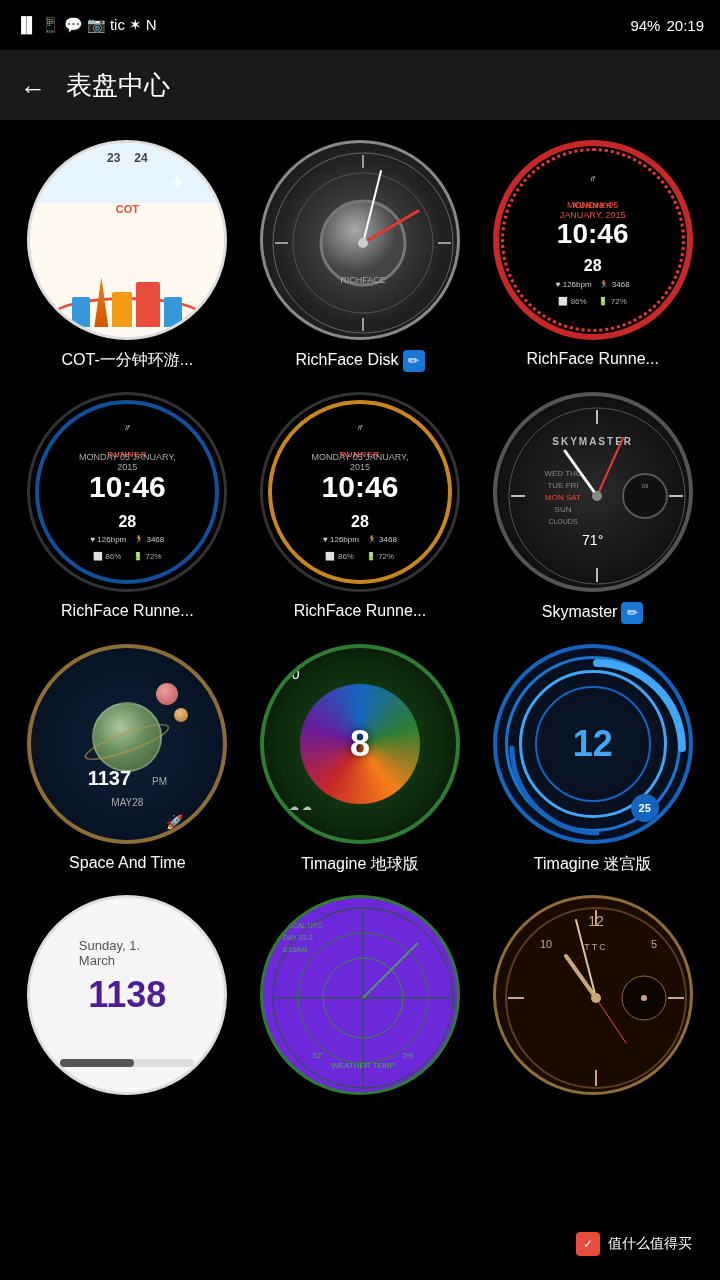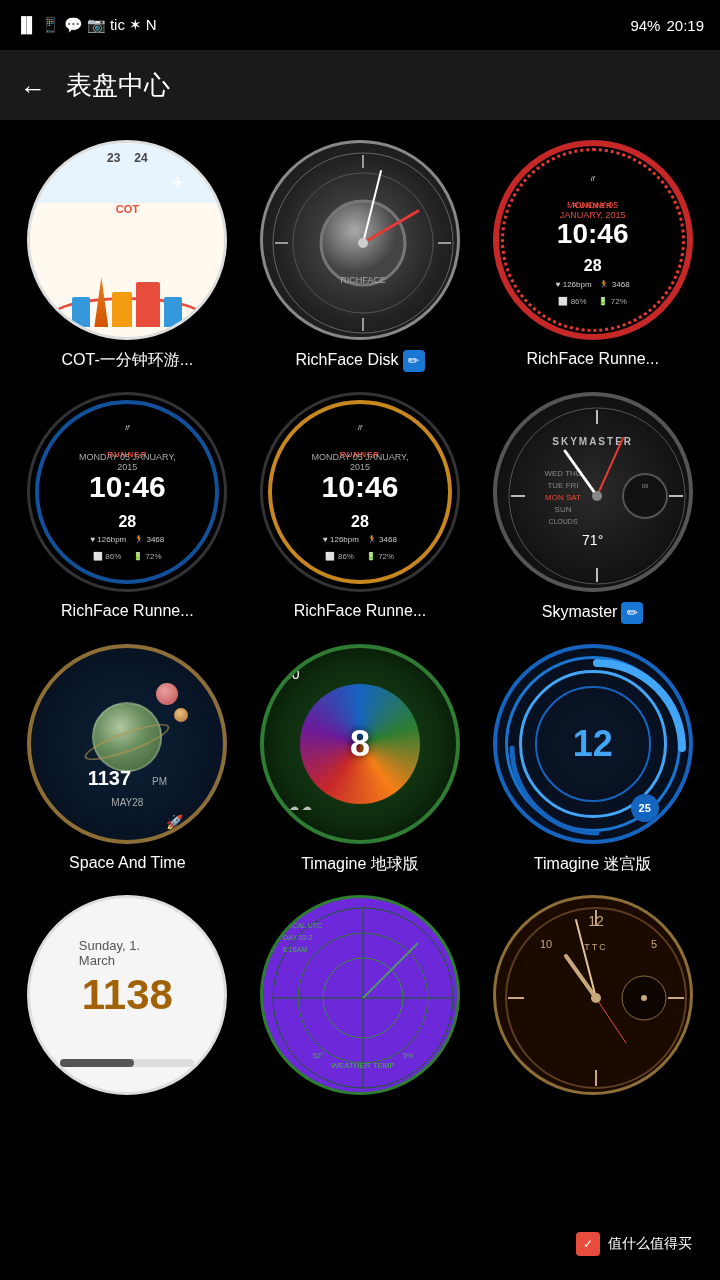--- a/index.html
+++ b/index.html
@@ -621,23 +621,23 @@
     }
     .face-partial-clock .date-txt {
       position: absolute;
       top: 40px;
       left: 50%;
       transform: translateX(-50%);
       font-size: 13px;
       color: #555;
     }
     .face-partial-clock .time-big {
-      font-size: 42px;
-      font-weight: bold;
-      color: #a16207;
+      font-size: 36px;
+      font-weight: bold;
+      color: #4c1d95;
       text-align: center;
     }
     .face-partial-clock .progress-bar {
       position: absolute;
       bottom: 25px;
       left: 30px; right: 30px;
       height: 8px;
       background: #ddd;
       border-radius: 4px;
     }

